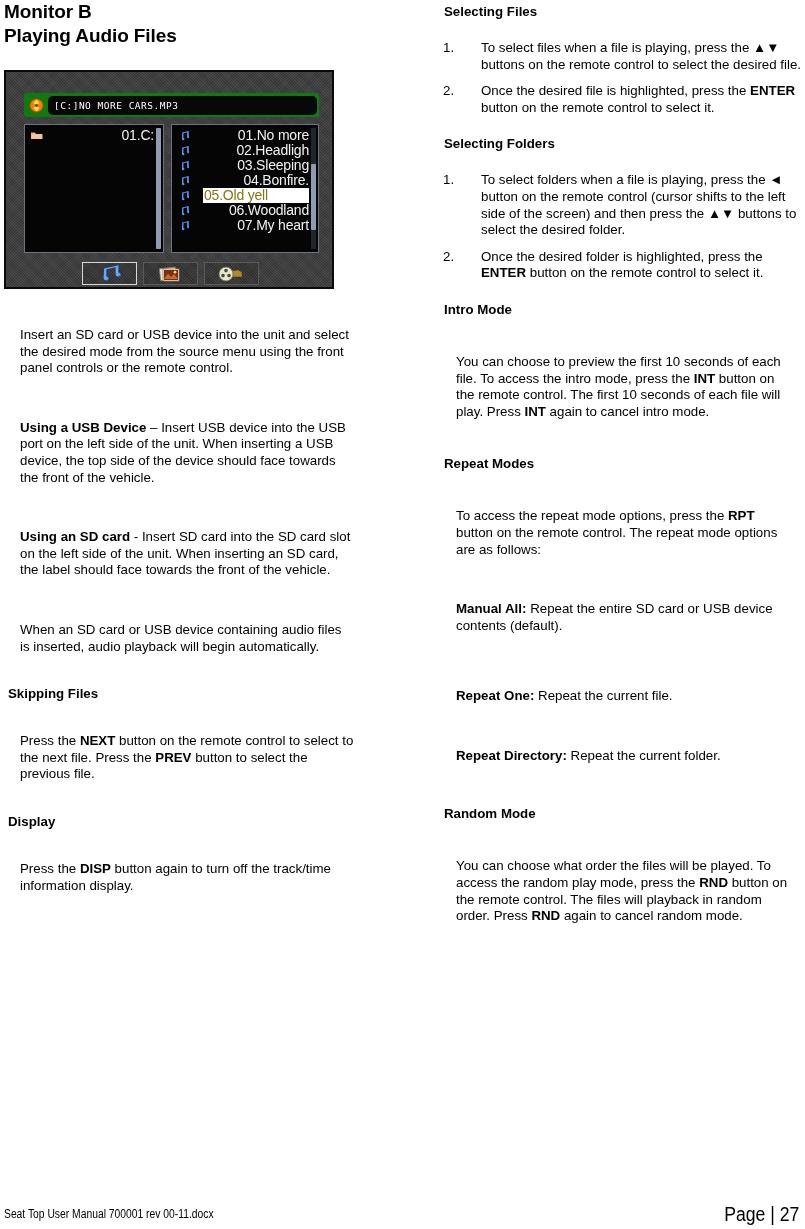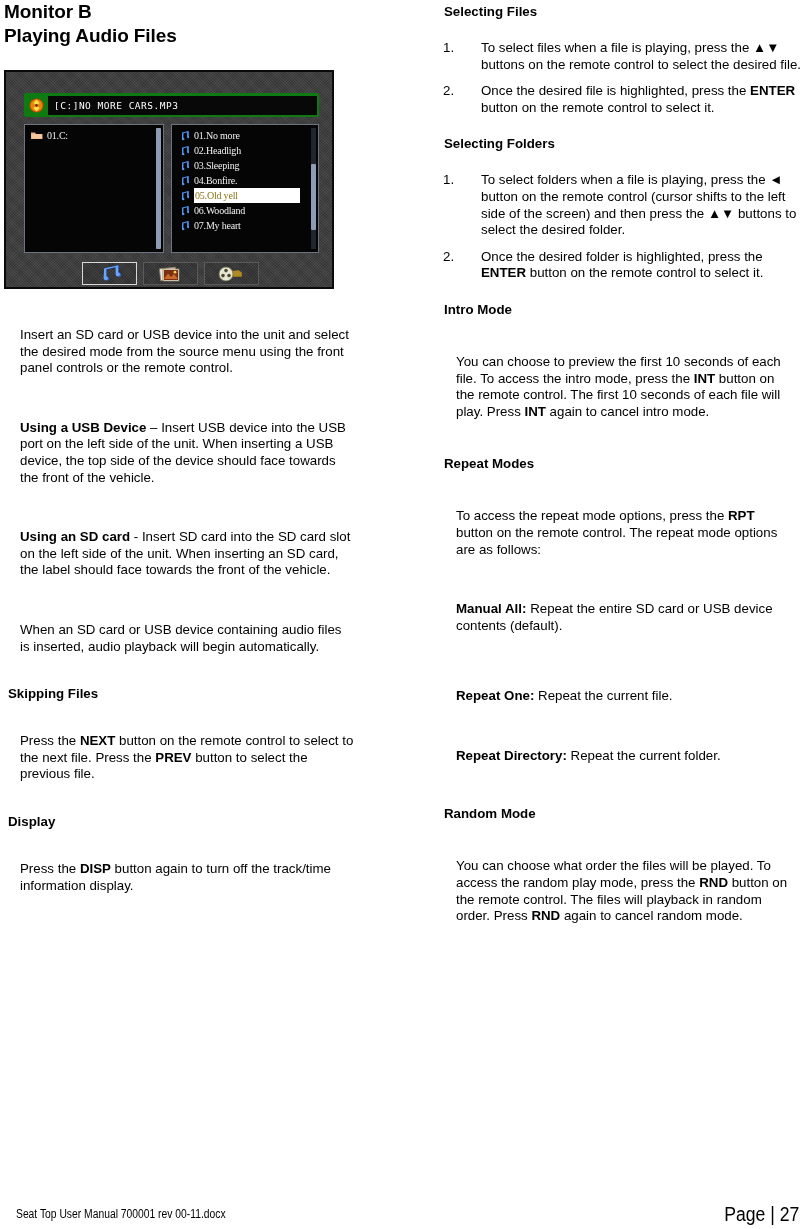--- a/index.html
+++ b/index.html
@@ -114,21 +114,21 @@
     margin-left: 3px;
     margin-right: 4px;
     flex: 0 0 auto;
     position: relative;
   }
   .dev-titlebar .disc-icon svg { display: block; }
   .dev-title-field {
     flex: 1 1 auto;
     height: 19px;
     background: #080808;
-    border-radius: 0;
+    border-radius: 5px;
     color: #ffffff;
     font-size: 9.5px;
     line-height: 19px;
     padding-left: 6px;
     letter-spacing: 0.5px;
     white-space: nowrap;
     overflow: hidden;
     font-family: "DejaVu Sans Mono", monospace;
   }
 
@@ -147,26 +147,27 @@
     position: absolute;
     left: 0; top: 3px;
     right: 9px;
     bottom: 0;
     padding-left: 6px;
   }
   .dev-row {
     height: 15px;
     display: flex;
     align-items: center;
-    font-size: 10px;
+    font-size: 14px;
     line-height: 15px;
     color: #f2f2f2;
     white-space: nowrap;
-    font-family: Liberation Serif, serif;
+    font-family: Liberation Sans, sans-serif;
     letter-spacing: -0.2px;
+    justify-content: space-between;
   }
   .dev-row .ricon {
     width: 12px;
     flex: 0 0 12px;
     margin-right: 4px;
     display: flex;
     align-items: center;
     justify-content: center;
   }
   .dev-row .rlabel { flex: 0 0 auto; }
@@ -213,21 +214,21 @@
     align-items: center;
     justify-content: center;
     background: rgba(0,0,0,0.12);
   }
   .mode-btn.active { border-color: #d8d8d8; }
   .mode-btn svg { display: block; }
 
   
   .footer {
     position: absolute;
-    left: 16px;
+    left: 4px;
     right: 4px;
     top: 1205px;
     height: 24px;
   }
   .footer-left {
     position: absolute;
     left: 0;
     top: 2px;
     font-size: 12px;
     font-family: "Liberation Sans", sans-serif;

